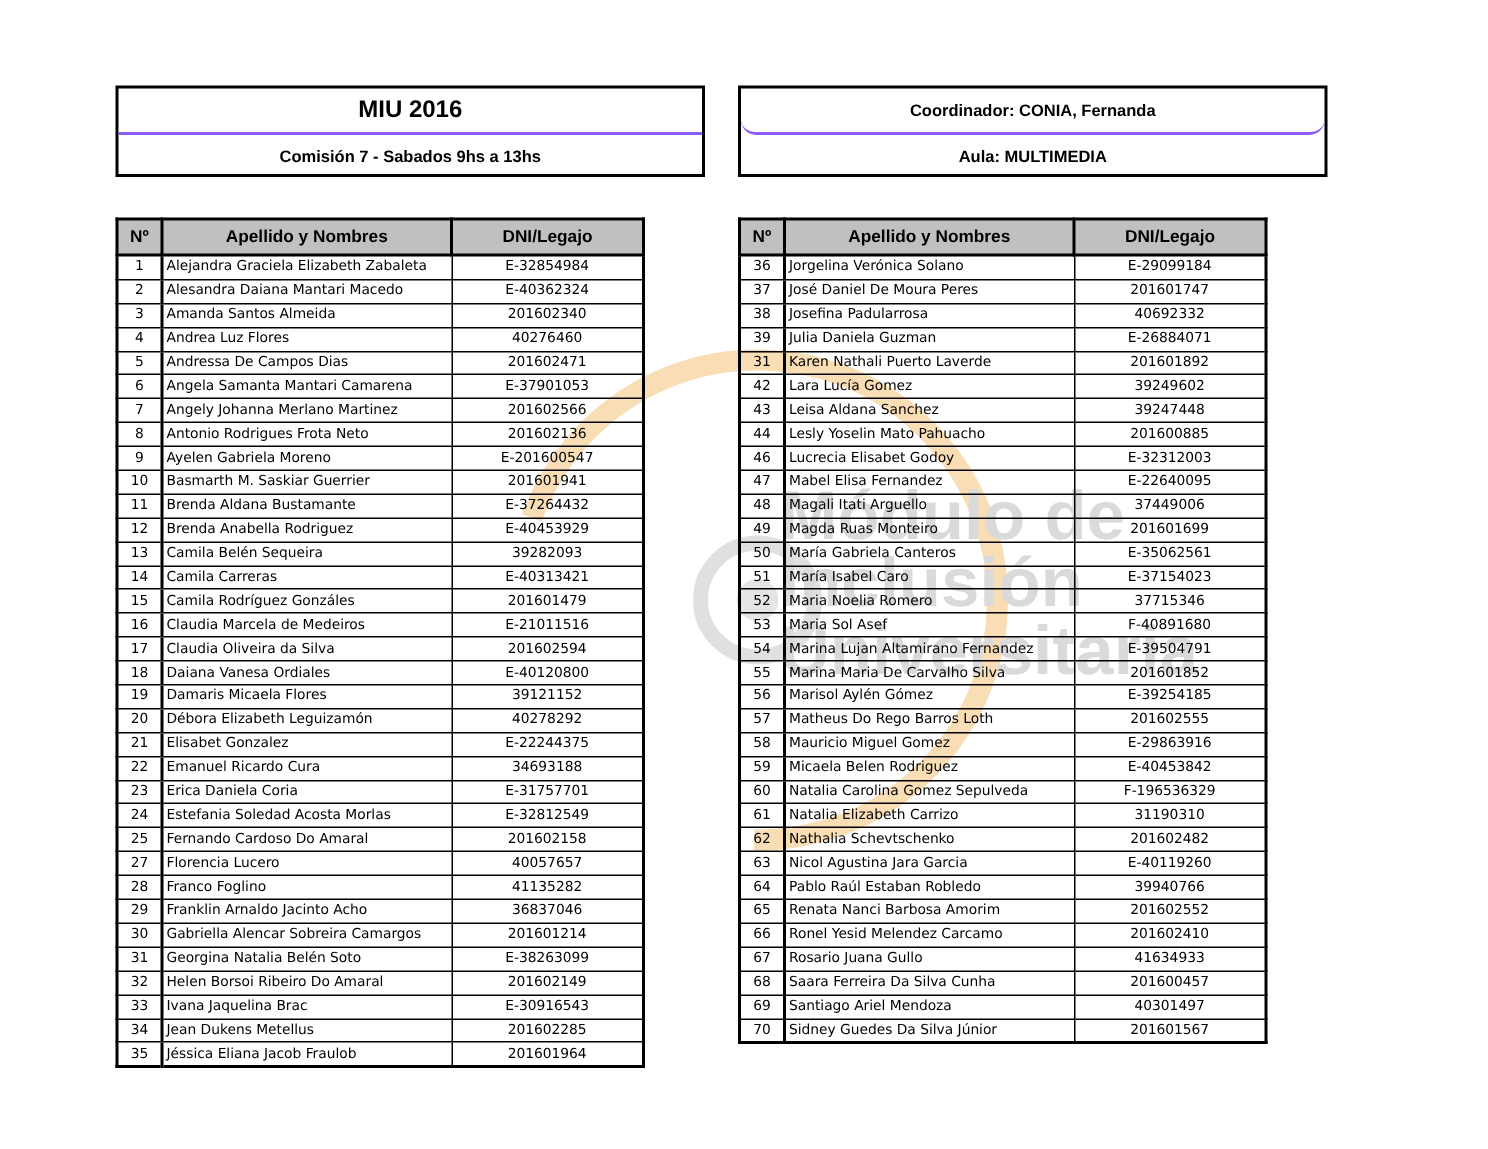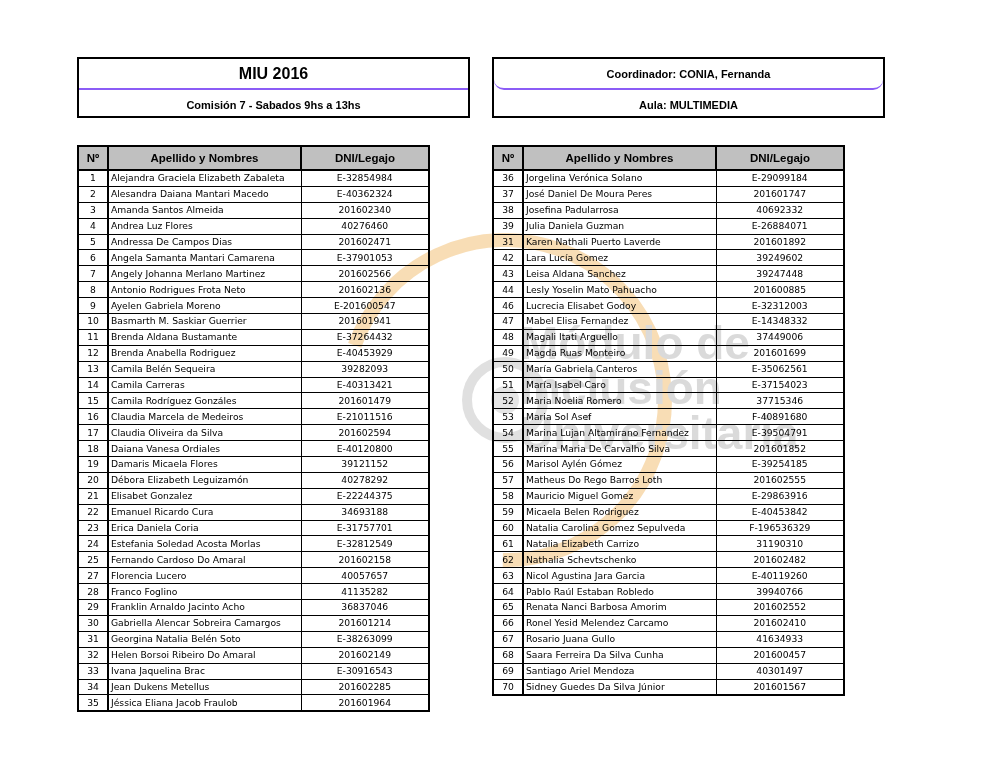--- a/index.html
+++ b/index.html
@@ -295,21 +295,21 @@
           <td class="dni">201600885</td>
         </tr>
         <tr>
           <td class="num">46</td>
           <td class="name">Lucrecia Elisabet Godoy</td>
           <td class="dni">E-32312003</td>
         </tr>
         <tr>
           <td class="num">47</td>
           <td class="name">Mabel Elisa Fernandez</td>
-          <td class="dni">E-14348332</td>
+          <td class="dni">E-22640095</td>
         </tr>
         <tr>
           <td class="num">48</td>
           <td class="name">Magali Itati Arguello</td>
           <td class="dni">37449006</td>
         </tr>
         <tr>
           <td class="num">49</td>
           <td class="name">Magda Ruas Monteiro</td>
           <td class="dni">201601699</td>

